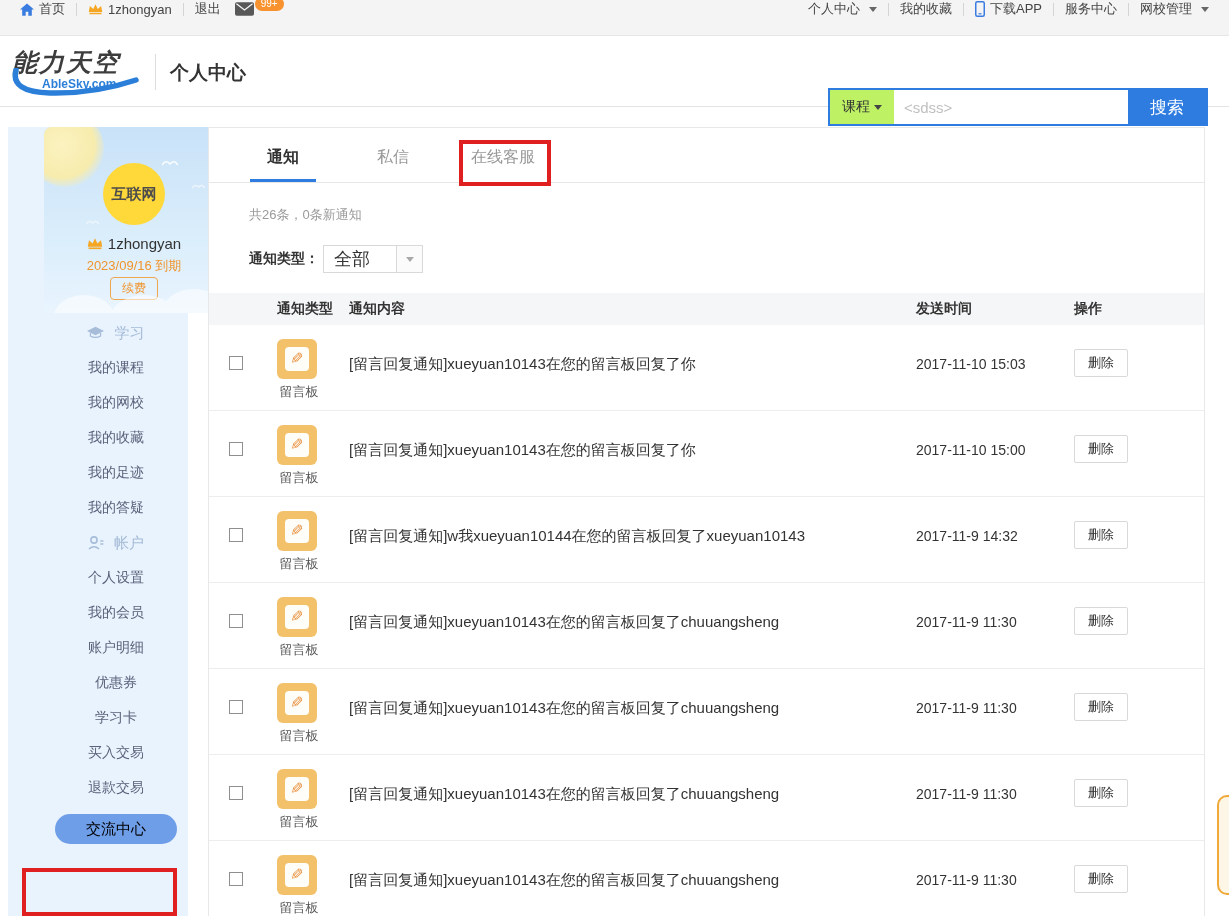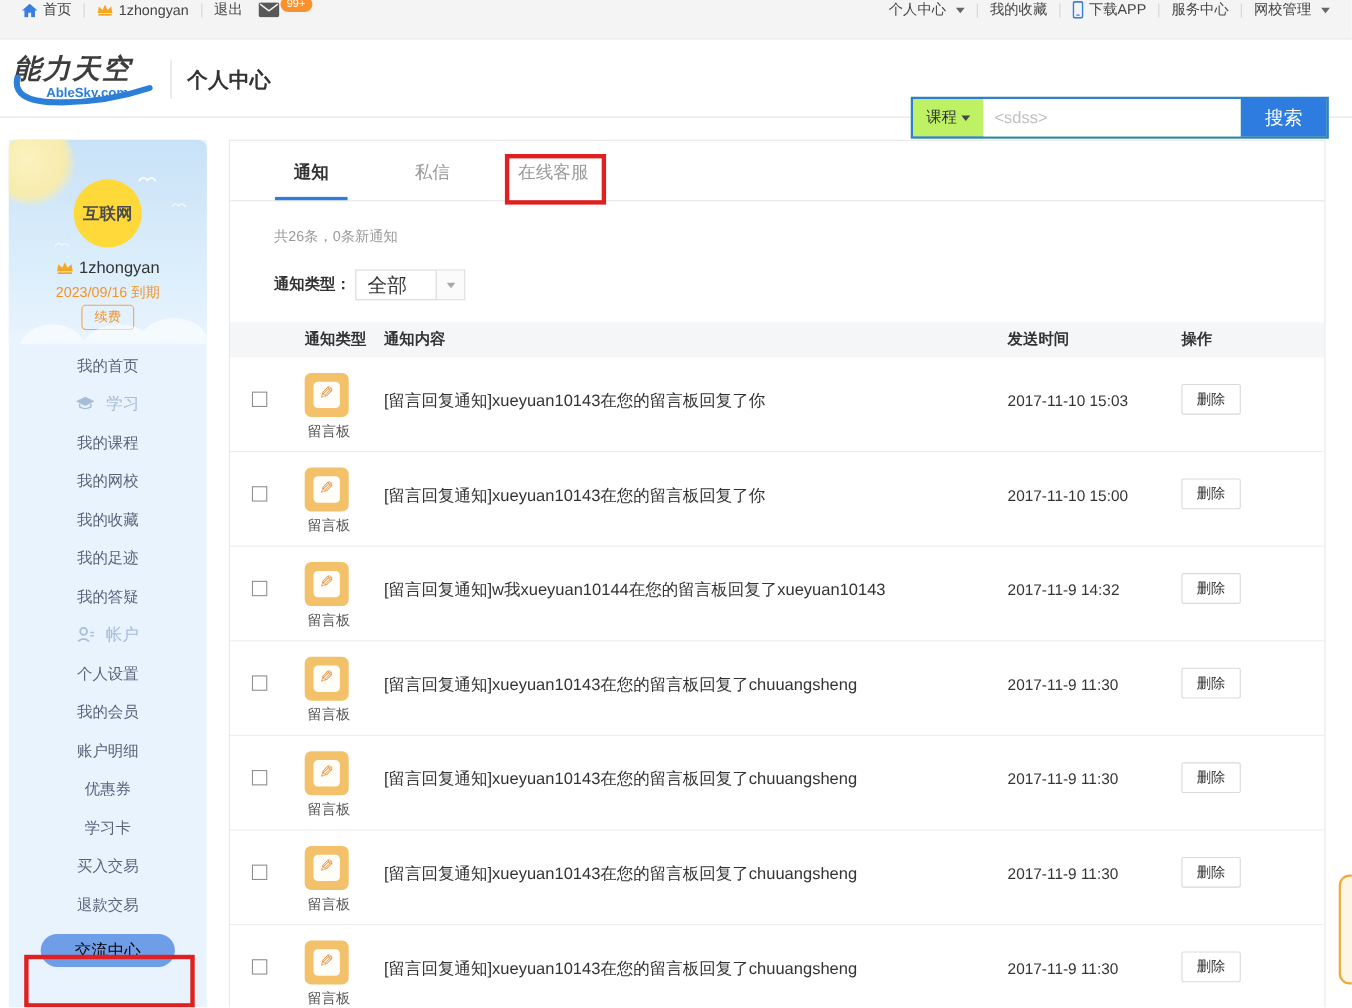--- a/index.html
+++ b/index.html
@@ -32,21 +32,21 @@
                display:flex; align-items:stretch; background:#bef264; }
   .search-cat { display:flex; align-items:center; padding-left:12px; width:64px; font-size:14px; color:#333; cursor:pointer; }
   .search-cat .caret-down { border-top-color:#444; }
   .search-input { flex:1; border:none; outline:none; font-size:15px; padding-left:10px; color:#333;
                   font-family:"Liberation Sans","DejaVu Sans",sans-serif; }
   .search-input::placeholder { color:#c0c0c0; }
   .search-btn { width:78px; border:none; background:#2e7ce0; color:#fff; font-size:17px; cursor:pointer;
                 font-family:"Liberation Sans","DejaVu Sans",sans-serif; }
 
   
-  .sidebar { position:absolute; left:8px; top:127px; width:180px; height:789px; background:#e9f3fe; }
+  .sidebar { position:absolute; left:8px; top:127px; width:180px; height:789px; background:#e9f3fe;padding-left:36px; }
   .profile-card { position:relative; width:180px; height:186px; border-radius:8px 8px 0 0; overflow:hidden;
                   background:linear-gradient(180deg,#c9e2f8 0%,#dbeefb 62%,#e9f4fe 100%); text-align:center; }
   .profile-card::before { content:""; position:absolute; left:-16px; top:-16px; width:76px; height:76px; border-radius:50%;
                   background:radial-gradient(circle at 45% 45%, #fbf2c0, #f7ecad 55%, rgba(247,236,173,0) 75%); }
   .profile-card::after { content:""; position:absolute; left:10px; bottom:-26px; width:60px; height:44px; border-radius:50%;
                   background:#fff; opacity:.55; box-shadow:60px 6px 0 6px #fff, 110px -4px 0 2px #fff; }
   .bird { position:absolute; opacity:.9; }
   .avatar { position:absolute; left:59px; top:36px; width:62px; height:62px; border-radius:50%; background:#ffd83a;
             display:flex; align-items:center; justify-content:center; font-size:15px; font-weight:bold; color:#4c4c4c; }
   .profile-name { position:absolute; left:0; top:108px; width:100%; display:flex; justify-content:center; align-items:center;
@@ -197,25 +197,20 @@
             <path d="M1 12 L2.5 4 L7 8 L10 1.5 L13 8 L17.5 4 L19 12 Z" fill="#f5a623"></path>
             <rect x="2" y="13" width="16" height="2" fill="#f5a623"></rect>
           </svg>
         <span>1zhongyan</span>
       </div>
       <div class="profile-expiry">2023/09/16 到期</div>
       <button class="renew-btn">续费</button>
     </div>
 
     <div class="menu">
-  <div class="menu-item v-link">
-    
-    
-    <span>我的首页</span>
-  </div>
 
   <div class="menu-item v-section v-graduation-cap">
     <svg class="cap" width="17" height="14" viewBox="0 0 20 15">
             <path d="M10 0 L20 5 L10 10 L0 5 Z" fill="#a6bcd9"></path>
             <path d="M4 7.5 V11 Q10 14.5 16 11 V7.5" fill="none" stroke="#a6bcd9" stroke-width="1.5"></path>
           </svg>
     
     <span>学习</span>
   </div>
 

